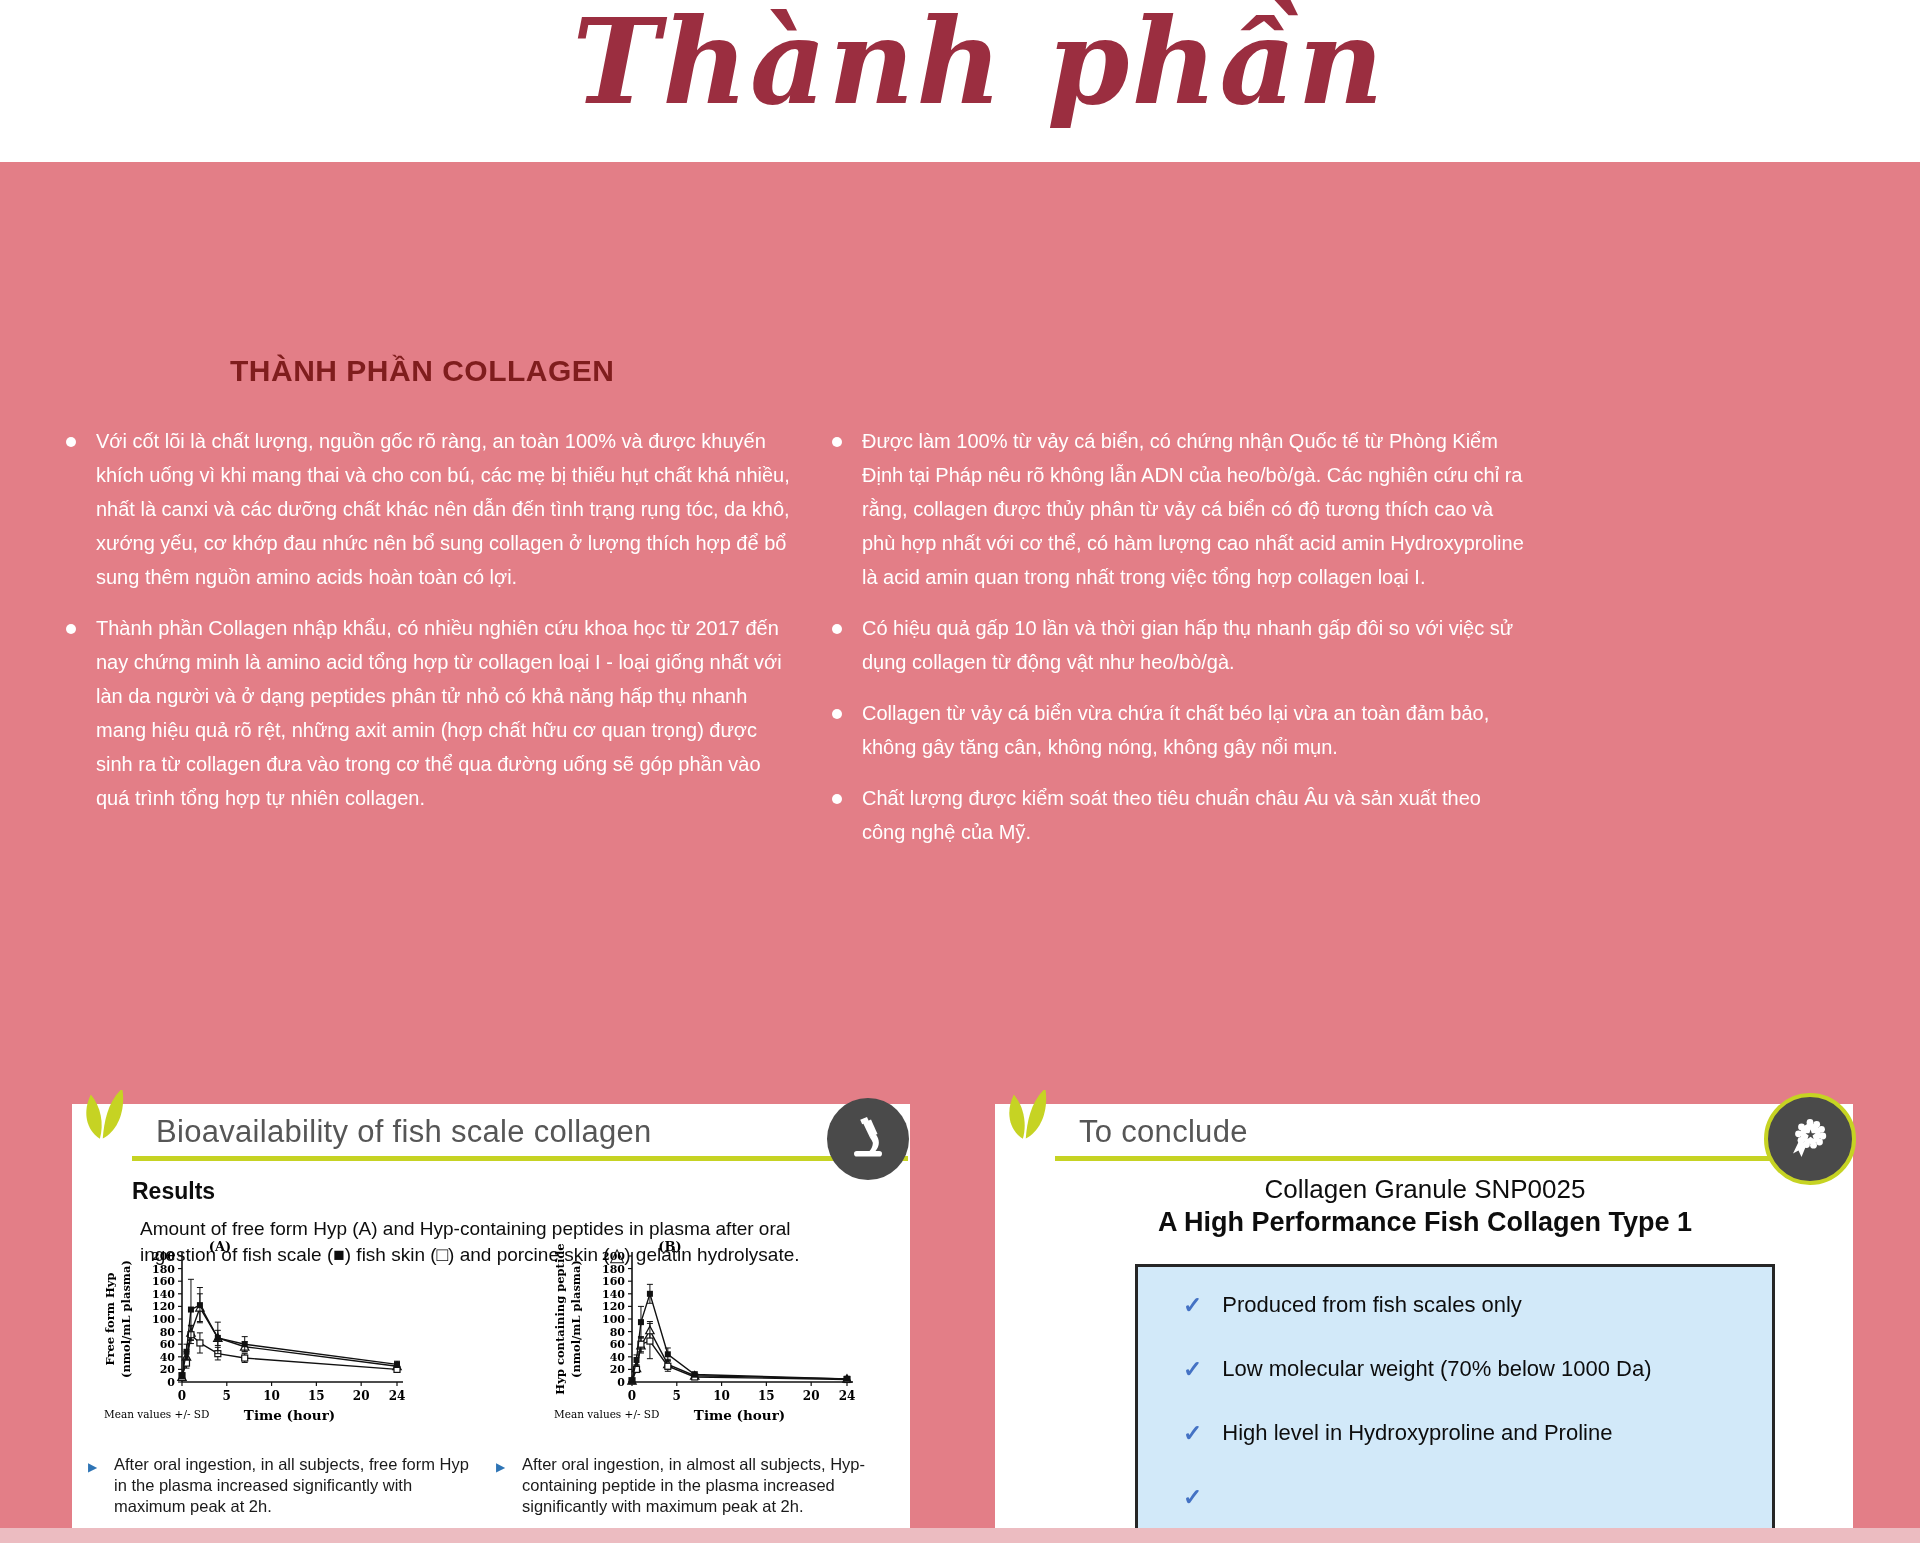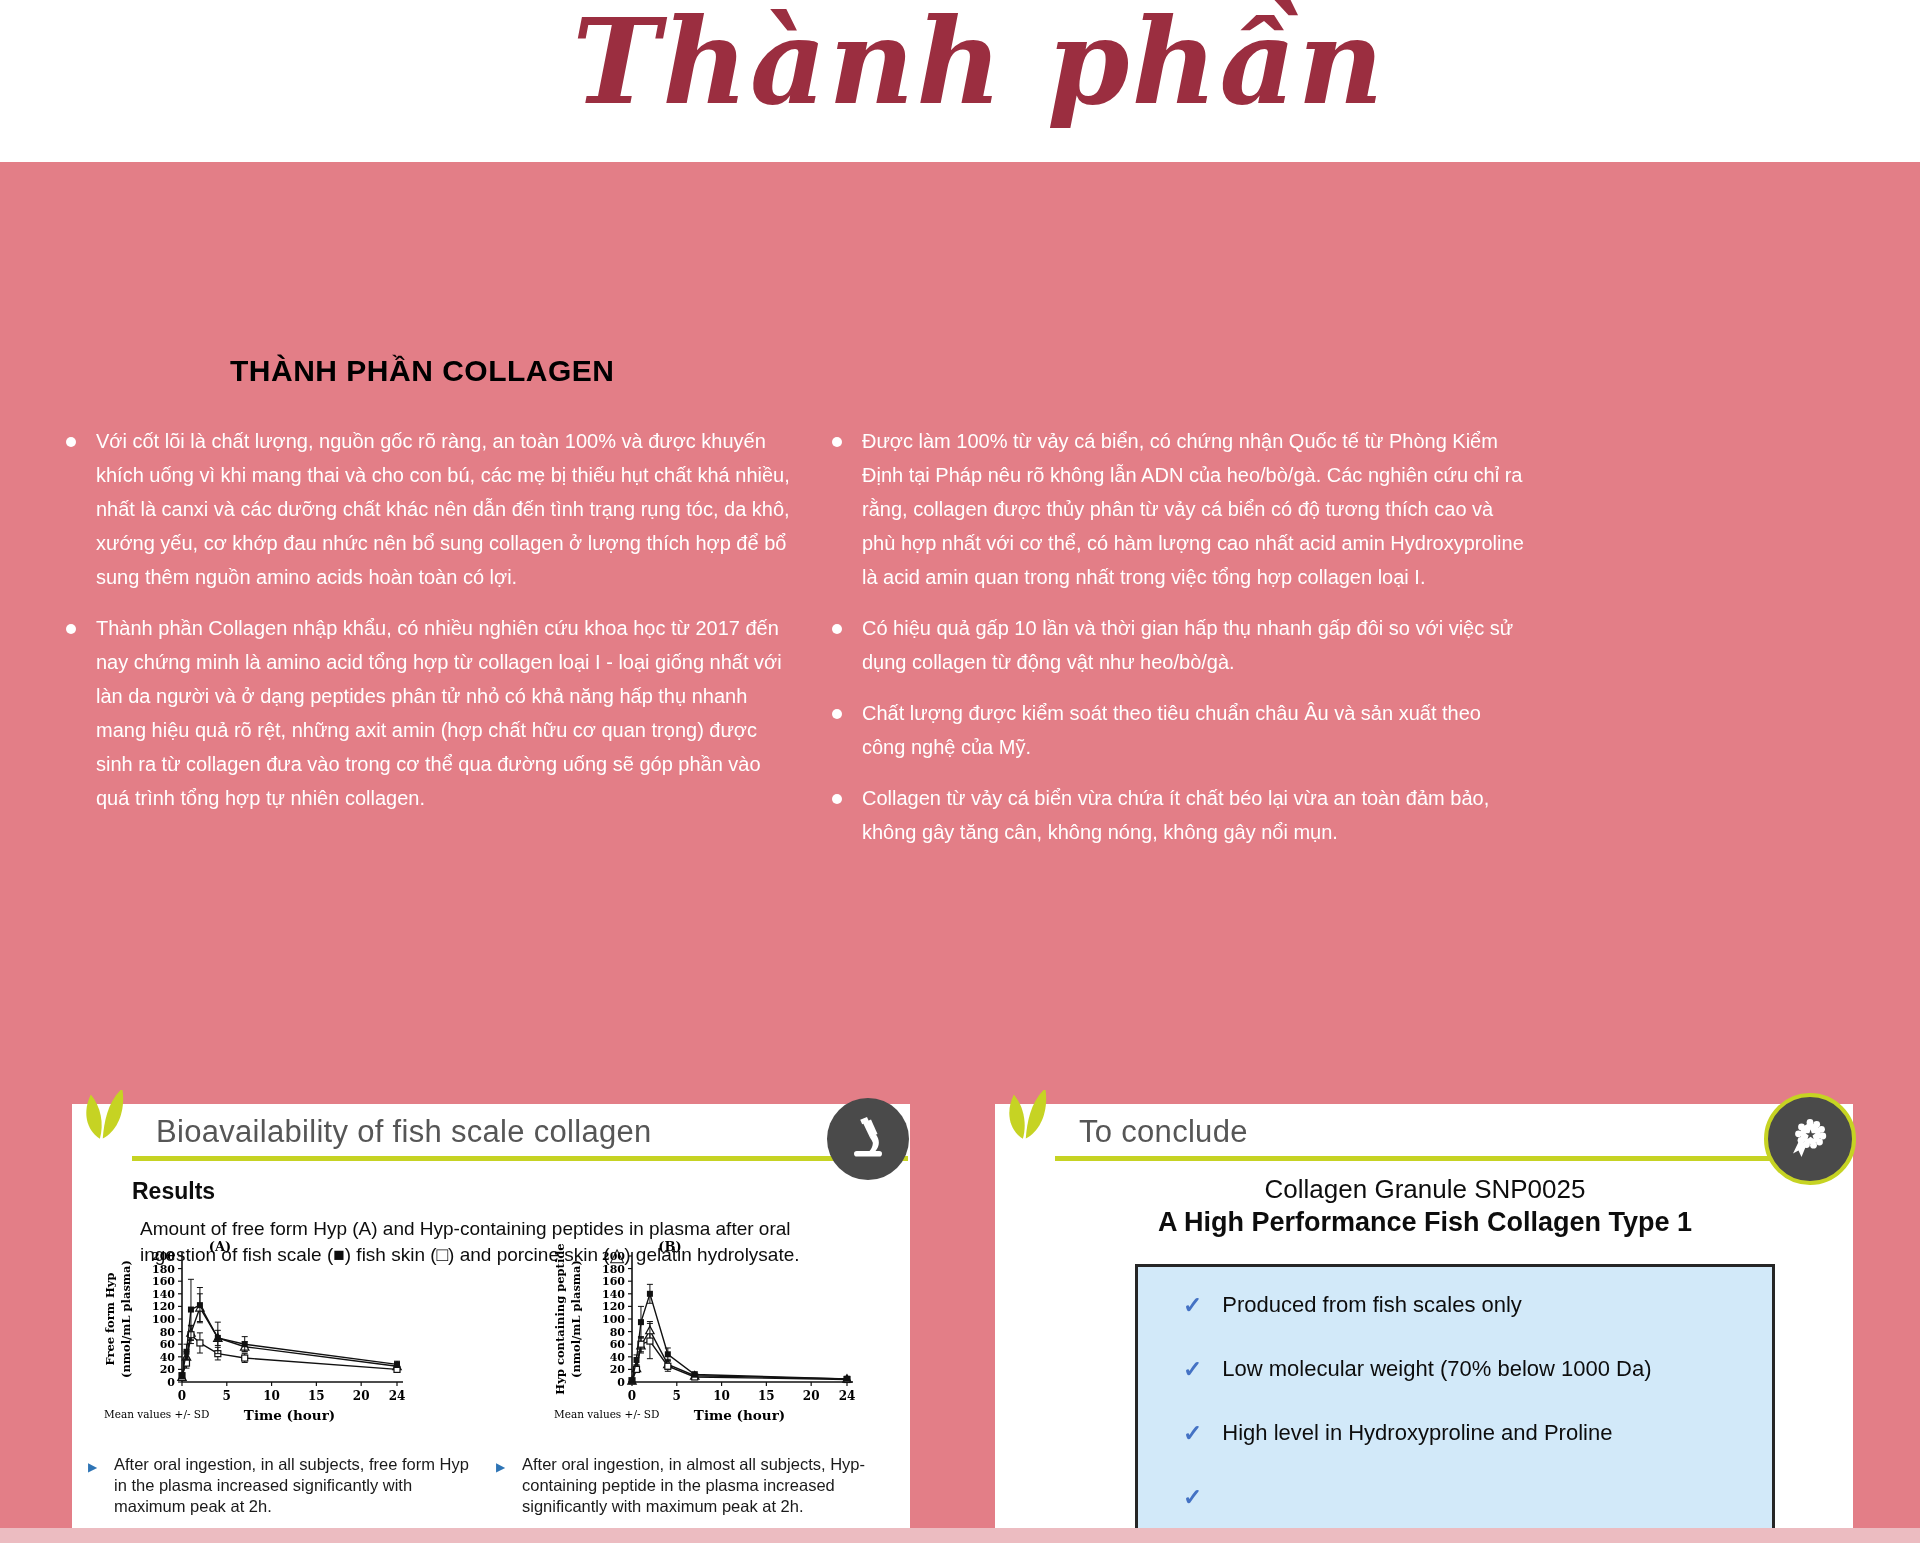--- a/index.html
+++ b/index.html
@@ -9,21 +9,21 @@
   
   .top-band{position:absolute;left:0;top:0;width:1920px;height:116px;background:#ffffff;margin-left:19px;}
   .script-title{position:absolute;left:0;top:-8px;width:1920px;text-align:center;
         font-family:"DejaVu Serif",serif;font-style:italic;font-weight:bold;
         font-size:118px;color:#9b2e40;letter-spacing:2px;}
 
   
   .pink{position:absolute;left:0;top:162px;width:1920px;height:1381px;background:#e37e87;}
   .bottom-strip{position:absolute;left:0;top:1528px;width:1920px;height:15px;background:#ecbcc1;}
 
-  .main-heading{position:absolute;left:230px;top:192px;color:#000000;font-size:30px;
+  .main-heading{position:absolute;left:230px;top:192px;color:#7f1d1d;font-size:30px;
         font-weight:bold;letter-spacing:.5px;}
 
   .col{position:absolute;color:#ffffff;font-size:20px;line-height:34px;}
   .col-left{left:62px;top:262px;width:730px;}
   .col-right{left:828px;top:262px;width:700px;}
   .pbullet{display:flex;margin-bottom:17px;}
   .pbullet .dot{flex:0 0 10px;width:10px;height:10px;border-radius:50%;background:#ffffff;
         margin:13px 20px 0 4px;}
   .pbullet .ptext{flex:1;}
 
@@ -97,25 +97,25 @@
         <div class="pbullet">
           <span class="dot"></span>
           <div class="ptext">Được làm 100% từ vảy cá biển, có chứng nhận Quốc tế từ Phòng Kiểm Định tại Pháp nêu rõ không lẫn ADN của heo/bò/gà. Các nghiên cứu chỉ ra rằng, collagen được thủy phân từ vảy cá biển có độ tương thích cao và phù hợp nhất với cơ thể, có hàm lượng cao nhất acid amin Hydroxyproline là acid amin quan trong nhất trong việc tổng hợp collagen loại I.</div>
         </div>
         <div class="pbullet">
           <span class="dot"></span>
           <div class="ptext">Có hiệu quả gấp 10 lần và thời gian hấp thụ nhanh gấp đôi so với việc sử dụng collagen từ động vật như heo/bò/gà.</div>
         </div>
         <div class="pbullet">
           <span class="dot"></span>
+          <div class="ptext">Collagen từ vảy cá biển vừa chứa ít chất béo lại vừa an toàn đảm bảo, không gây tăng cân, không nóng, không gây nổi mụn.</div>
+        </div>
+        <div class="pbullet">
+          <span class="dot"></span>
           <div class="ptext">Chất lượng được kiểm soát theo tiêu chuẩn châu Âu và sản xuất theo công nghệ của Mỹ.</div>
-        </div>
-        <div class="pbullet">
-          <span class="dot"></span>
-          <div class="ptext">Collagen từ vảy cá biển vừa chứa ít chất béo lại vừa an toàn đảm bảo, không gây tăng cân, không nóng, không gây nổi mụn.</div>
         </div>
       </div>
 
     <div class="card card-bio">
       <svg class="leaf leaf-hdr" viewBox="0 0 44 40">
         <g fill="#c6d323" transform="rotate(-6 22 20)">
           <path d="M12 2 C5 13 6 26 15 33 C19 23 18 11 12 2 Z"></path>
           <path d="M34 0 C23 8 19 22 17 33 C28 29 35 15 34 0 Z"></path>
         </g>
       </svg>

